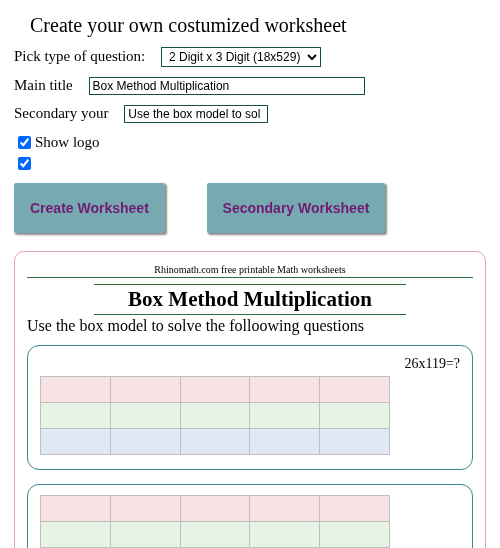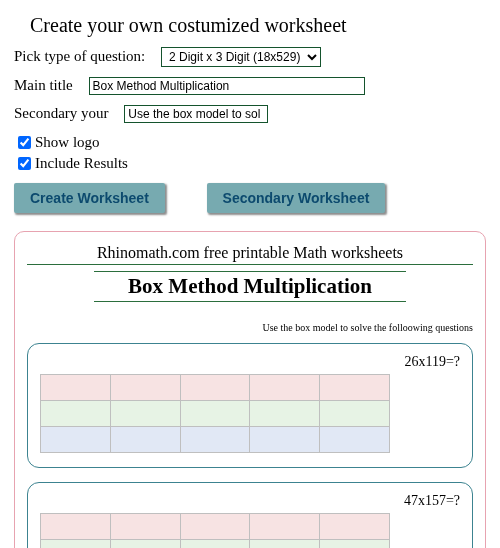--- a/index.html
+++ b/index.html
@@ -25,60 +25,60 @@
     background: #fff;
   }
   .main-title-input { width: 276px; }
   .secondary-title-input { width: 144px; }
   .checkbox-row { margin: 2px 0; display:flex; align-items:center; }
   .checkbox-row input { accent-color: #0066ff; margin-right:4px; }
   .btn-row { margin-top: 10px; }
   .btn {
     display: inline-block;
     background: #77aab0;
-    color: #0c4a6e;
+    color: #701a75;
     font-family: Arial, sans-serif;
     font-size: 14px;
     font-weight: bold;
-    padding: 7px 16px;
+    padding: 17px 16px;
     border: none;
     border-radius: 2px;
     cursor: pointer;
     box-shadow: 1.5px 1.5px 2px rgba(0,0,0,.45);
     margin-right: 38px;
   }
   .preview-card {
     margin-top: 18px;
     border: 1px solid #e7a3b0;
     border-radius: 10px;
     padding: 10px 12px 14px 12px;
   }
   .site-line {
     text-align: center;
-    font-size: 16px;
+    font-size: 10px;
     border-bottom: 1px solid #2b6e3d;
     padding-bottom: 2px;
     margin: 2px 0 4px 0;
   }
   .ws-title-wrap {
     text-align: center;
     margin: 6px auto 2px auto;
     width: 70%;
   }
   .ws-title {
     font-size: 21px;
     font-weight: bold;
     border-top: 1px solid #2b6e3d;
     border-bottom: 1px solid #2b6e3d;
     padding: 2px 0;
   }
   .ws-subtitle {
-    text-align: right;
-    font-size: 10px;
-    margin: 20px 0 10px 0;
+    text-align: left;
+    font-size: 16px;
+    margin: 2px 0 10px 0;
   }
   .problem {
     border: 1.5px solid #3c8390;
     border-radius: 12px;
     padding: 10px 12px 14px 12px;
     margin-bottom: 14px;
     position: relative;
   }
   .prompt {
     text-align: right;
@@ -119,21 +119,20 @@
   <label>Secondary your</label>
   <input type="text" class="secondary-title-input" value="Use the box model to sol" style="">
 </div>
 
 <div class="checkbox-row">
   <input type="checkbox" checked="" style="">
   <span>Show logo</span>
 </div>
 <div class="checkbox-row">
   <input type="checkbox" checked="" style="">
-  <span>Include Results</span>
 </div>
 
 <div class="btn-row">
   <button class="btn">Create Worksheet</button>
   <button class="btn">Secondary Worksheet</button>
 </div>
 
 <div class="preview-card">
   <div class="site-line">Rhinomath.com free printable Math worksheets</div>
   <div class="ws-title-wrap">
@@ -164,21 +163,20 @@
             <td></td>
             <td></td>
             <td></td>
             <td></td>
           </tr>
     </tbody>
       </table>
   </div>
 
   <div class="problem">
-    <div class="prompt">47x157=?</div>
     <table class="box">
       <tbody>
           <tr class="r1">
             <td></td>
             <td></td>
             <td></td>
             <td></td>
             <td></td>
           </tr>
       <tr class="r2">

